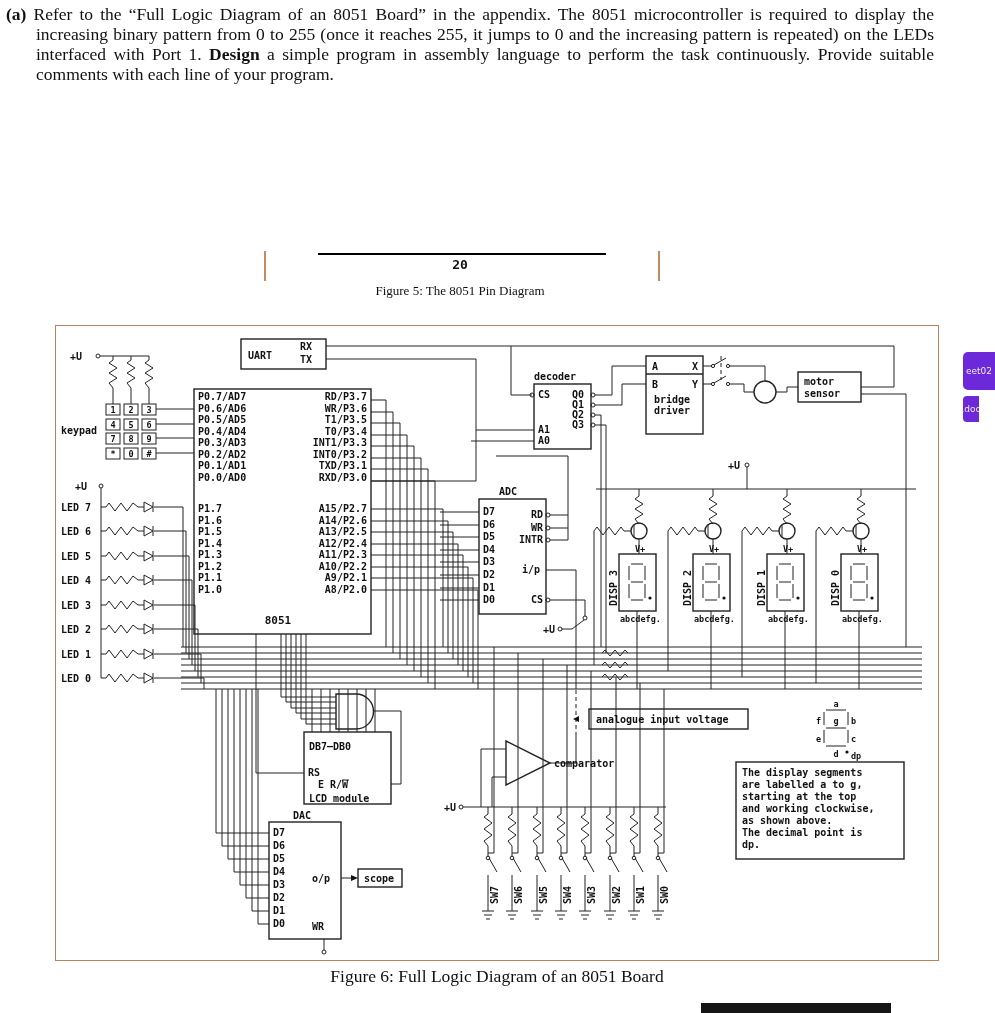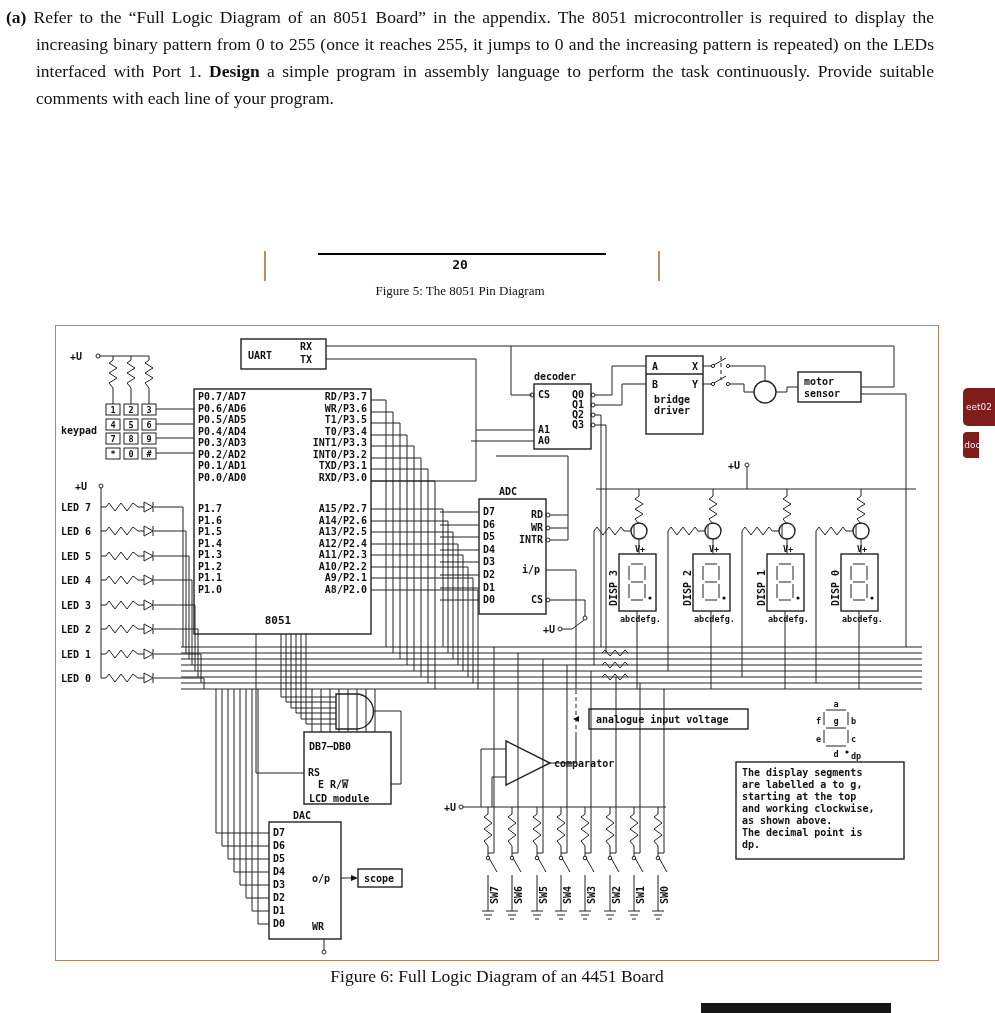--- a/index.html
+++ b/index.html
@@ -1,33 +1,33 @@
 <!DOCTYPE html>
 <html><head>
 <meta charset="utf-8">
 <style>
   html,body{margin:0;padding:0;}
   body{width:995px;height:1013px;position:relative;background:#fff;font-family:"Liberation Serif",serif;color:#111;overflow:hidden;}
   .abs{position:absolute;}
-  .question{left:6px;top:4px;width:928px;font-size:17.5px;line-height:27px;text-align:justify;padding-left:30px;text-indent:-30px;box-sizing:border-box;}
+  .question{left:6px;top:4px;width:928px;font-size:17.5px;line-height:20px;text-align:justify;padding-left:30px;text-indent:-30px;box-sizing:border-box;}
   .f5line{left:318px;top:253px;width:288px;height:2px;background:#000;}
   .f5num{left:316px;top:257px;width:288px;text-align:center;font:bold 13px "DejaVu Sans Mono",monospace;}
   .f5brk{width:2px;height:30px;background:#c58a5f;top:251px;}
   .f5cap{left:260px;top:283px;width:400px;text-align:center;font-size:13px;}
   .f6frame{left:55px;top:325px;width:884px;height:636px;border:1px solid #b9825d;box-sizing:border-box;background:#fff;}
   .f6cap{left:55px;top:966px;width:884px;text-align:center;font-size:17.5px;}
   svg{display:block;}
   svg .t{font:bold 10px "DejaVu Sans Mono",monospace;fill:#111;}
   svg .tb{font:bold 11px "DejaVu Sans Mono",monospace;fill:#111;}
   svg .ts{font:bold 8.5px "DejaVu Sans Mono",monospace;fill:#111;}
   svg .w{stroke:#222;stroke-width:1;fill:none;}
   svg .bx{stroke:#222;stroke-width:1.4;fill:none;}
   svg .dash{stroke:#222;stroke-width:1;fill:none;stroke-dasharray:4 3;}
   svg .dot{fill:#111;stroke:none;}
-  .thumb{background:#7f1d1d;color:#eee;font:9px "DejaVu Sans",sans-serif;display:flex;align-items:center;justify-content:center;margin-top:36px;}
+  .thumb{background:#6d28d9;color:#eee;font:9px "DejaVu Sans",sans-serif;display:flex;align-items:center;justify-content:center;}
   .thumb1{left:963px;top:352px;width:32px;height:38px;border-radius:5px 0 0 5px;}
   .thumb2{left:963px;top:396px;width:16px;height:26px;border-radius:4px 0 0 4px;}
   .winbar{left:701px;top:1003px;width:190px;height:10px;background:#151515;}
 </style>
 </head>
 <body>
 
 <div class="abs question"><b>(a)</b><span> Refer to the “Full Logic Diagram of an 8051 Board” in the appendix. The 8051 microcontroller is required to display the increasing binary pattern from 0 to 255 (once it reaches 255, it jumps to 0 and the increasing pattern is repeated) on the LEDs interfaced with Port 1. </span><b>Design</b><span> a simple program in assembly language to perform the task continuously. Provide suitable comments with each line of your program.</span></div>
 
 <div class="abs f5line"></div>
@@ -360,17 +360,17 @@
   <text class="t" x="686" y="450">The display segments</text>
   <text class="t" x="686" y="462">are labelled a to g,</text>
   <text class="t" x="686" y="474">starting at the top</text>
   <text class="t" x="686" y="486">and working clockwise,</text>
   <text class="t" x="686" y="498">as shown above.</text>
   <text class="t" x="686" y="510">The decimal point is</text>
   <text class="t" x="686" y="522">dp.</text>
 </svg>
 </div>
 
-<div class="abs f6cap">Figure 6: Full Logic Diagram of an 4451 Board</div>
+<div class="abs f6cap">Figure 6: Full Logic Diagram of an 8051 Board</div>
 
 <div class="abs thumb thumb1">eet02</div>
 <div class="abs thumb thumb2">.doc</div>
 <div class="abs winbar"></div>
 
 </body></html>

